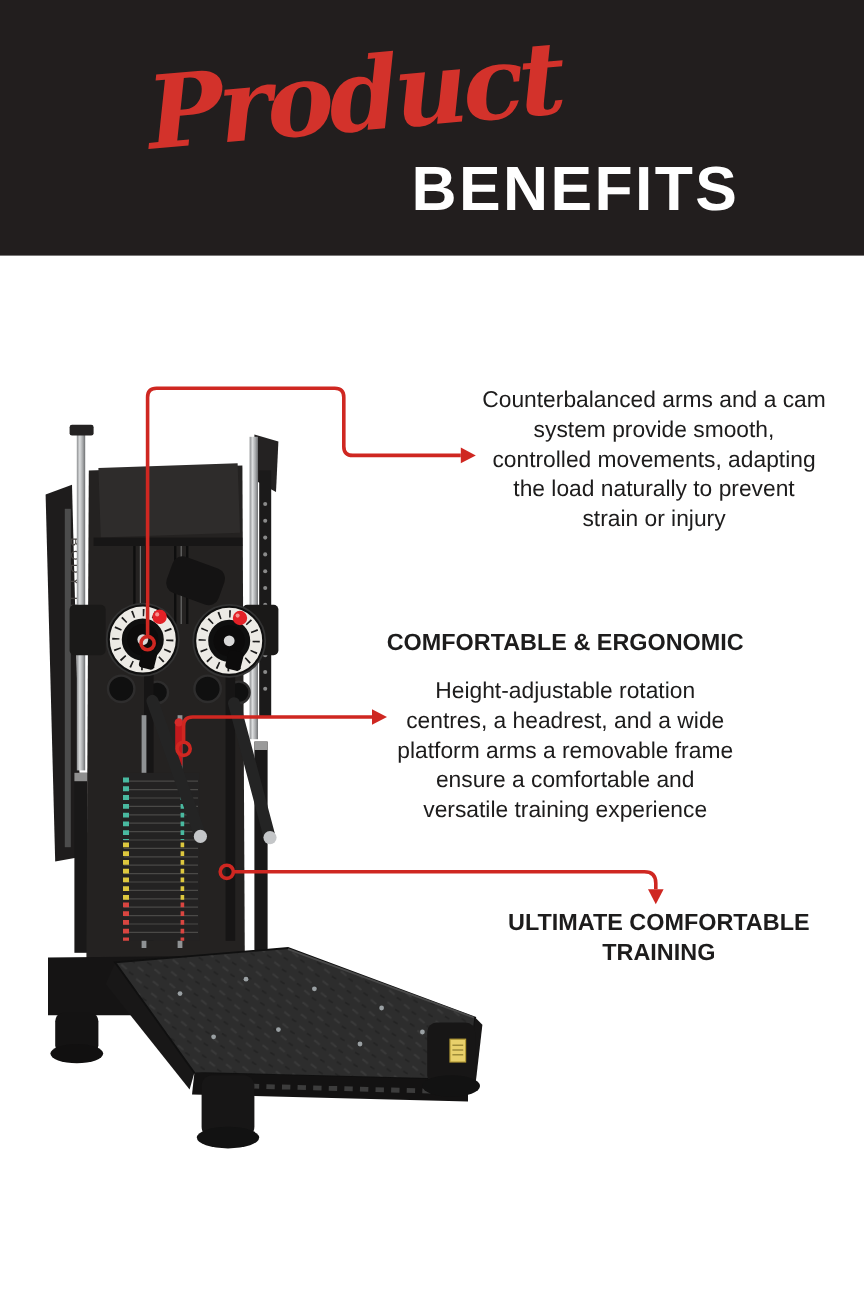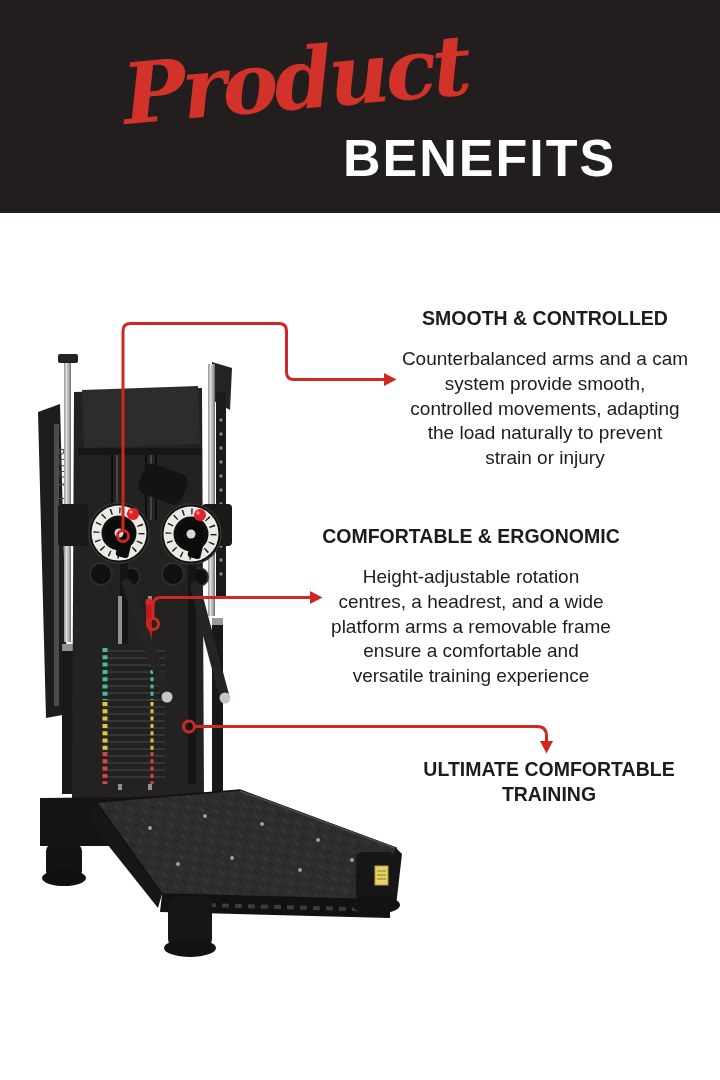--- a/index.html
+++ b/index.html
@@ -218,21 +218,20 @@
     </g>
     <g>
       <circle cx="189" cy="726.5" r="5.5"></circle>
       <path d="M194.5,726.5 H537 Q546.5,726.5 546.5,736 V741"></path>
       <polygon points="540,741 553,741 546.5,753.5" fill="#cf2721" stroke="none"></polygon>
     </g>
   </g>
 </svg>
 
 <div class="benefit" id="benefit-1">
-  <h2>SMOOTH &amp; CONTROLLED</h2>
   <p>Counterbalanced arms and a cam
 system provide smooth,
 controlled movements, adapting
 the load naturally to prevent
 strain or injury</p>
 </div>
 
 <div class="benefit" id="benefit-2">
   <h2>COMFORTABLE &amp; ERGONOMIC</h2>
   <p>Height-adjustable rotation

